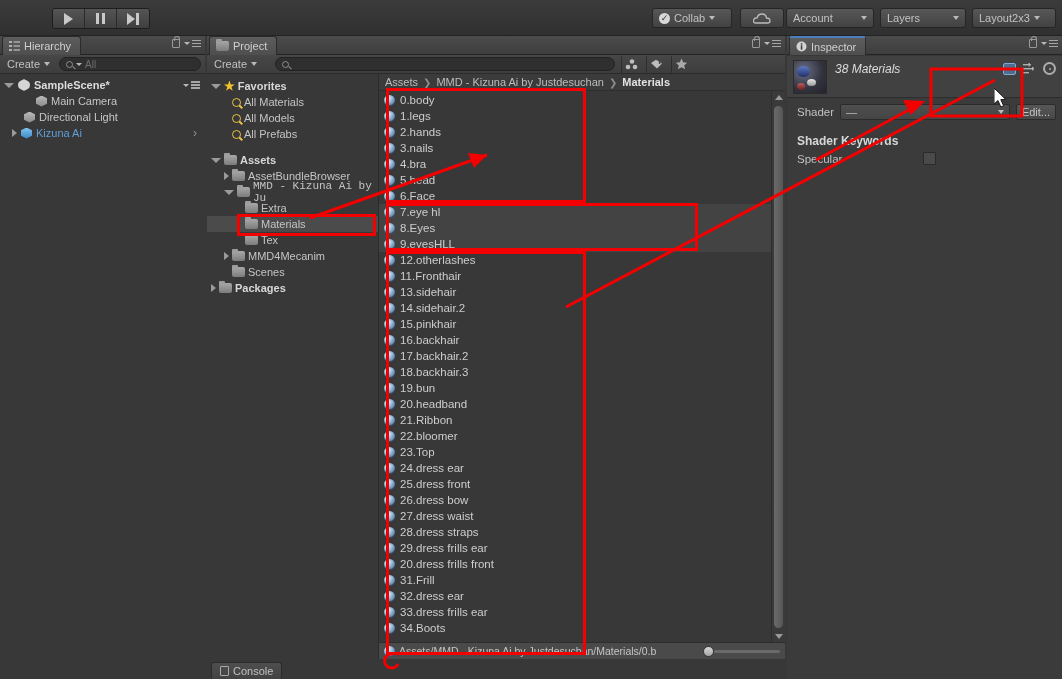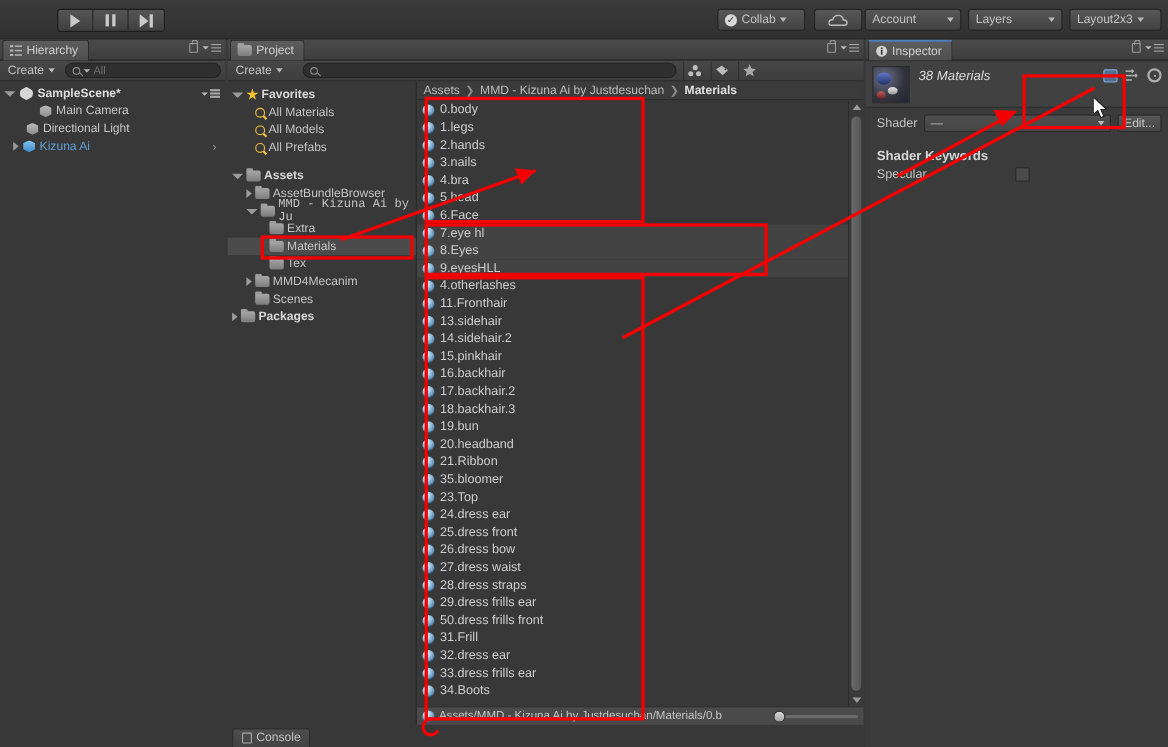--- a/index.html
+++ b/index.html
@@ -483,21 +483,21 @@
             <div class="a-row band">
               <span class="matball"></span>
               <span>8.Eyes</span>
             </div>
             <div class="a-row band">
               <span class="matball"></span>
               <span>9.eyesHLL</span>
             </div>
             <div class="a-row">
               <span class="matball"></span>
-              <span>4.otherlashes</span>
+              <span>12.otherlashes</span>
             </div>
             <div class="a-row">
               <span class="matball"></span>
               <span>11.Fronthair</span>
             </div>
             <div class="a-row">
               <span class="matball"></span>
               <span>13.sidehair</span>
             </div>
             <div class="a-row">
@@ -527,21 +527,21 @@
             <div class="a-row">
               <span class="matball"></span>
               <span>20.headband</span>
             </div>
             <div class="a-row">
               <span class="matball"></span>
               <span>21.Ribbon</span>
             </div>
             <div class="a-row">
               <span class="matball"></span>
-              <span>35.bloomer</span>
+              <span>22.bloomer</span>
             </div>
             <div class="a-row">
               <span class="matball"></span>
               <span>23.Top</span>
             </div>
             <div class="a-row">
               <span class="matball"></span>
               <span>24.dress ear</span>
             </div>
             <div class="a-row">
@@ -559,21 +559,21 @@
             <div class="a-row">
               <span class="matball"></span>
               <span>28.dress straps</span>
             </div>
             <div class="a-row">
               <span class="matball"></span>
               <span>29.dress frills ear</span>
             </div>
             <div class="a-row">
               <span class="matball"></span>
-              <span>50.dress frills front</span>
+              <span>20.dress frills front</span>
             </div>
             <div class="a-row">
               <span class="matball"></span>
               <span>31.Frill</span>
             </div>
             <div class="a-row">
               <span class="matball"></span>
               <span>32.dress ear</span>
             </div>
             <div class="a-row">

